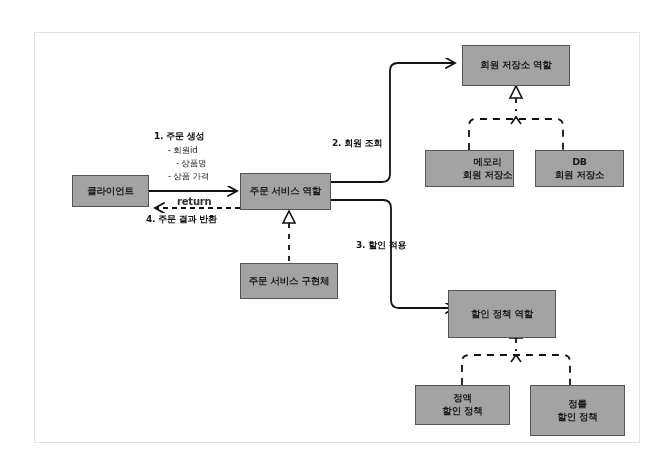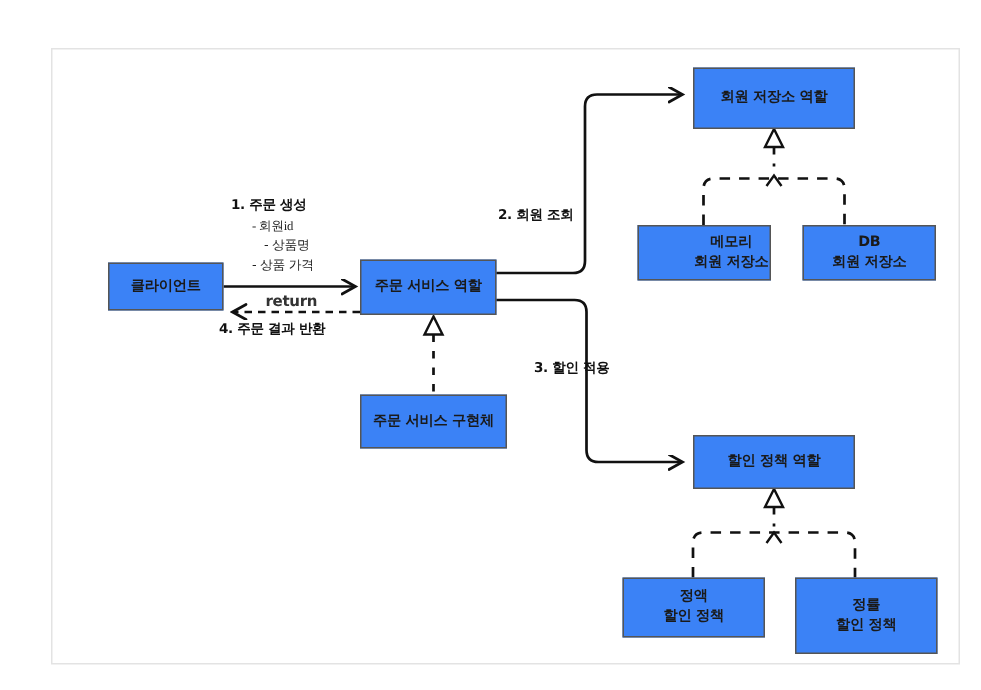--- a/index.html
+++ b/index.html
@@ -34,21 +34,21 @@
     left: 0;
     top: 0;
     width: 654px;
     height: 460px;
     pointer-events: none;
   }
   .node {
     position: absolute;
     box-sizing: border-box;
     border: 1px solid #555555;
-    background: #3b82f6;
+    background: #a3a3a3;
     display: flex;
     align-items: center;
     justify-content: center;
     text-align: center;
     font-weight: bold;
     font-size: 9.5px;
     color: #1a1a1a;
     line-height: 1.35;
     letter-spacing: -0.2px;
   }
@@ -151,41 +151,41 @@
     </span>
   </div>
 
   <div class="node" style="left:535px; top:150px; width:89px; height:37px;">
     <span>
       <span class="line2">DB</span>
       <span class="line2">회원 저장소</span>
     </span>
   </div>
 
-  <div class="node" style="left:462px; top:290px; width:108px; height:36px;text-align:center;">
+  <div class="node" style="left:448px; top:290px; width:108px; height:48px;text-align:center;">
     <span>할인 정책 역할</span>
   </div>
 
   <div class="node" style="left:415px; top:385px; width:95px; height:40px;">
     <span>
       <span class="line2">정액</span>
       <span class="line2">할인 정책</span>
     </span>
   </div>
 
   <div class="node" style="left:530px; top:385px; width:95px; height:51px;">
     <span>
       <span class="line2">정률</span>
       <span class="line2">할인 정책</span>
     </span>
   </div>
 
   <div class="label" style="left:154px; top:130px;">1. 주문 생성</div>
 
-  <div class="label sub block" style="left:168px; top:145px;font-family:Liberation Serif, serif;">- 회원id</div>
+  <div class="label sub block" style="left:168px; top:145px;">- 회원id</div>
 
   <div class="label sub block" style="left:176px; top:158px;">- 상품명</div>
 
   <div class="label sub block" style="left:168px; top:171px;">- 상품 가격</div>
 
   <div class="label small" style="left:177px; top:196px;">return</div>
 
   <div class="label" style="left:146px; top:213px;">4. 주문 결과 반환</div>
 
   <div class="label" style="left:332px; top:137px;">2. 회원 조회</div>

